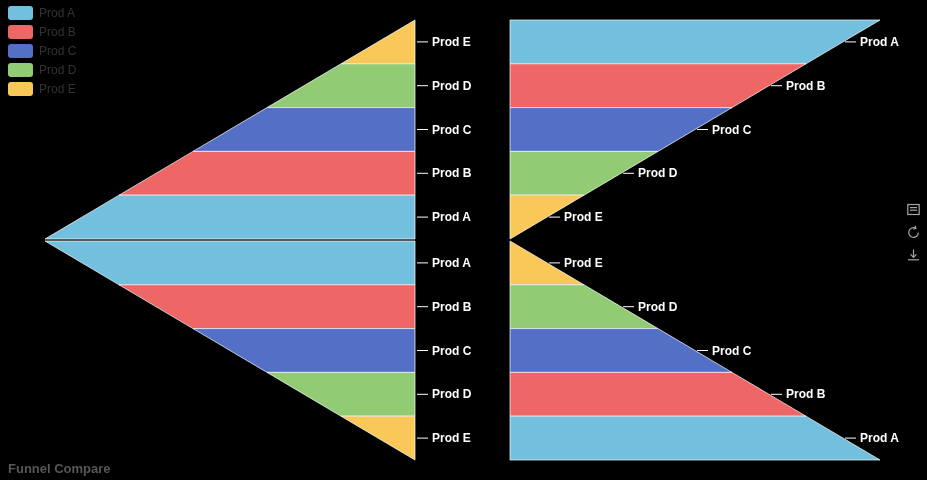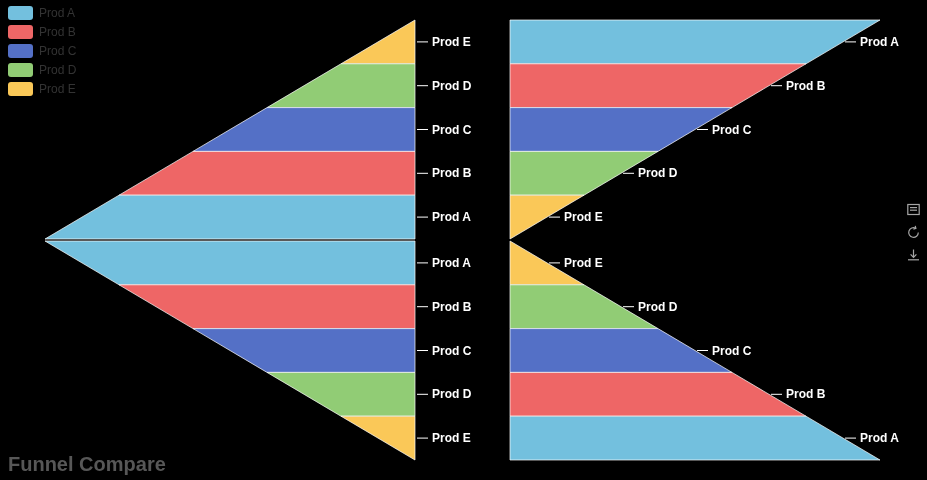--- a/index.html
+++ b/index.html
@@ -6,21 +6,21 @@
   #stage{
     position:relative;width:927px;height:480px;background:#000;
     overflow:hidden;font-family:"Liberation Sans",sans-serif;
   }
   #funnel-canvas{position:absolute;inset:0;}
   .legend{position:absolute;top:6px;left:8px;display:flex;flex-direction:column;gap:5px;z-index:3;}
   .legend-item{display:flex;align-items:center;gap:6px;height:14px;cursor:pointer;}
   .swatch{display:inline-block;width:25px;height:14px;border-radius:3px;}
   .legend-label{font-size:12px;color:#333;line-height:14px;}
   .chart-title{
-    position:absolute;left:8px;bottom:4px;font-size:20px;font-weight:bold;color:#575757;z-index:3;
+    position:absolute;left:8px;bottom:4px;font-size:13px;font-weight:bold;color:#575757;z-index:3;
   }
   .toolbox{position:absolute;right:6px;top:202px;display:flex;flex-direction:column;gap:8px;z-index:3;}
   .tool{background:transparent;border:none;padding:0;margin:0;cursor:pointer;line-height:0;}
   .tool svg{stroke:#a6a6a6;fill:none;stroke-width:1.2;}
 </style>
 </head>
 <body>
 
 <div id="stage">
 

